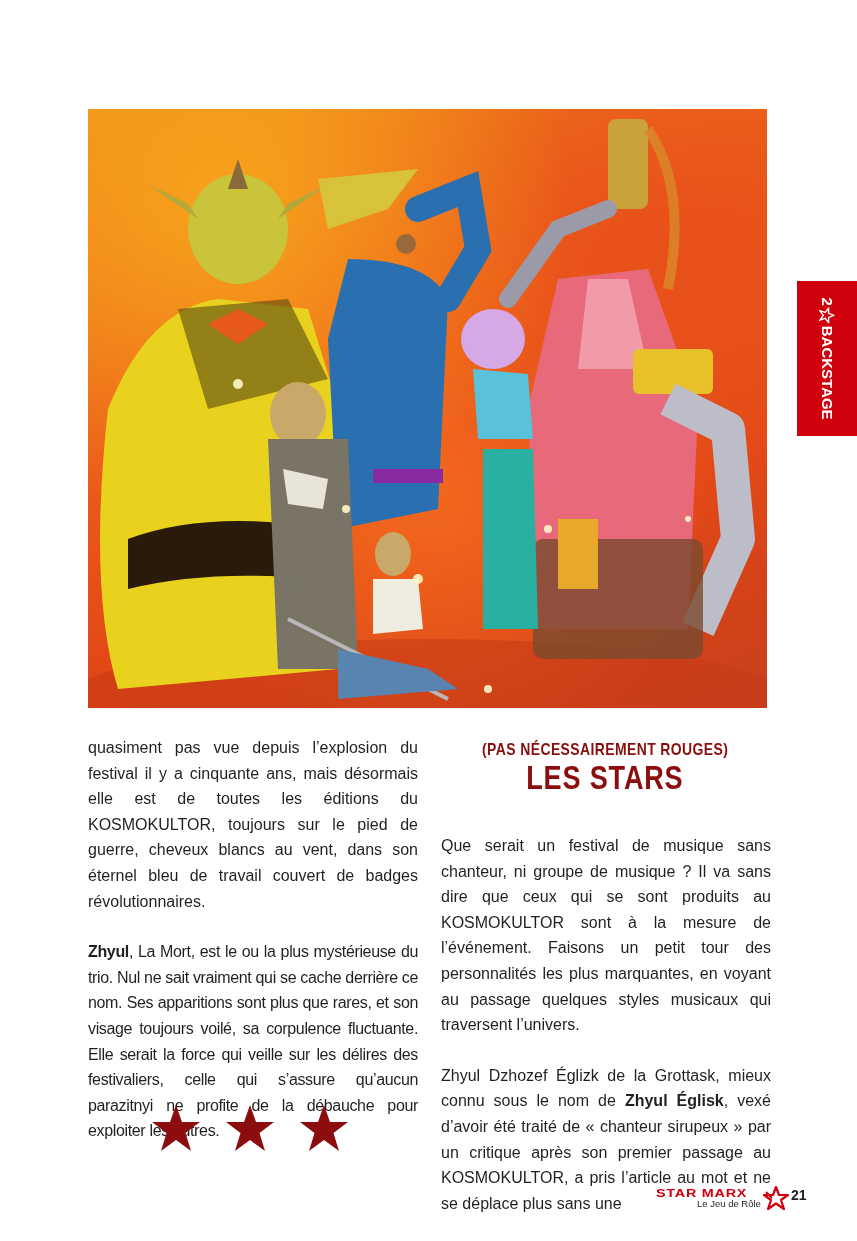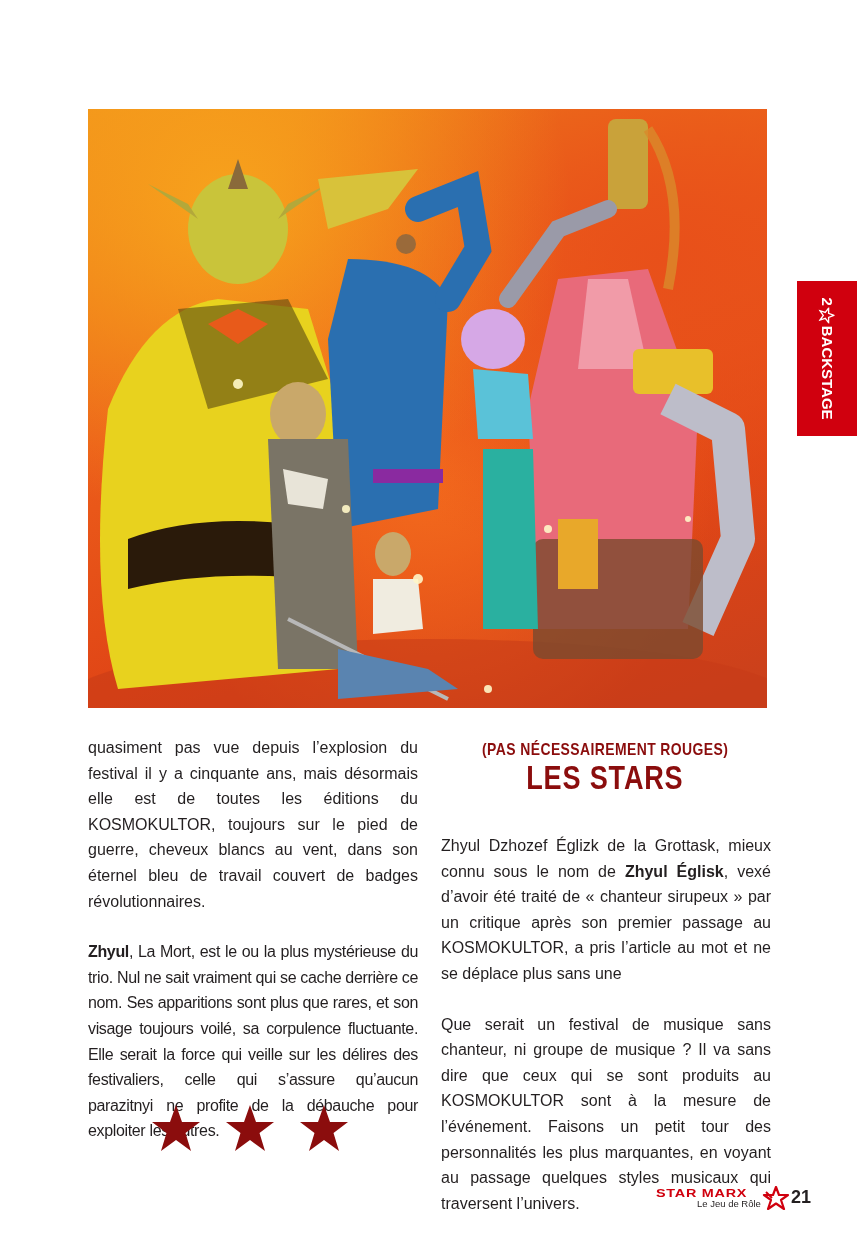--- a/index.html
+++ b/index.html
@@ -63,21 +63,21 @@
     font-family: "Liberation Sans", sans-serif; font-weight: 900; font-size: 11.5px;
     letter-spacing: 0.6px; font-style: normal; transform: scaleX(1.25); transform-origin: left;
   }
   .footer .sub {
     position: absolute; left: 47px; top: 11px; color: #231f20;
     font-family: "Liberation Sans", sans-serif; font-size: 9.5px;
   }
   .footer .logo-star { position: absolute; left: 112px; top: -1px; width: 28px; height: 24px; }
   .footer .page-num {
     position: absolute; left: 141px; top: 0px; color: #231f20;
-    font-family: "Liberation Sans", sans-serif; font-weight: bold; font-size: 18px;
+    font-family: "Liberation Sans", sans-serif; font-weight: bold; font-size: 14px;
   }
 </style>
 </head>
 <body>
 
 <div class="illustration" title="Illustration: a band of alien musicians on stage — a yellow spiked giant holding a microphone, a crocodile-headed singer in a blue coat, a ragged man in a sling, a skinny crouching singer with a mic stand, a pink-haired punk singer and a tall robot in a pink apron on tank treads, against an orange-red background">
   <svg width="679" height="599" viewBox="0 0 679 599">
 
     <ellipse cx="340" cy="590" rx="360" ry="60" fill="#c63a18" opacity="0.55"></ellipse>
 
@@ -156,22 +156,22 @@
       <polygon points="26,2 32,19 50,19 35.5,30 41,48 26,37 11,48 16.5,30 2,19 20,19" fill="#8b0d0d"></polygon>
     </svg>
 </div>
 
 <div class="heading">
   <div><span class="h-sub">(PAS NÉCESSAIREMENT ROUGES)</span></div>
   <div><span class="h-main">LES STARS</span></div>
 </div>
 
 <div class="col col-right">
+  <p>Que serait un festival de musique sans chanteur, ni groupe de musique ? Il va sans dire que ceux qui se sont produits au KOSMOKULTOR sont à la mesure de l’événement. Faisons un petit tour des personnalités les plus marquantes, en voyant au passage quelques styles musicaux qui traversent l’univers.</p>
   <p><span>Zhyul Dzhozef Églizk de la Grottask, mieux connu sous le nom de </span><b>Zhyul Églisk</b><span>, vexé d’avoir été traité de « chanteur sirupeux » par un critique après son premier passage au KOSMOKULTOR, a pris l’article au mot et ne se déplace plus sans une</span></p>
-  <p>Que serait un festival de musique sans chanteur, ni groupe de musique ? Il va sans dire que ceux qui se sont produits au KOSMOKULTOR sont à la mesure de l’événement. Faisons un petit tour des personnalités les plus marquantes, en voyant au passage quelques styles musicaux qui traversent l’univers.</p>
 </div>
 
 <div class="footer">
   <span class="brand">STAR MARX</span>
   <span class="sub">Le Jeu de Rôle</span>
   <svg class="logo-star" viewBox="0 0 28 24">
     <path d="M14 1 L17 9 L26 9 L19 14 L22 23 L14 17.5 L6 23 L9 14 L2 9 L11 9 Z" fill="none" stroke="#d0000e" stroke-width="2.2" stroke-linejoin="round"></path>
     <path d="M4 6 L10 12" stroke="#d0000e" stroke-width="2"></path>
   </svg>
   <span class="page-num">21</span>

